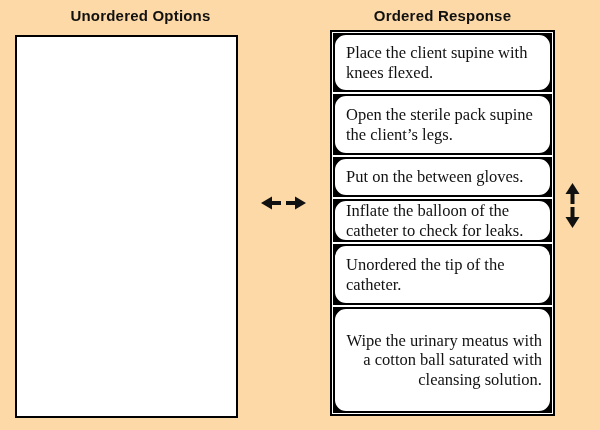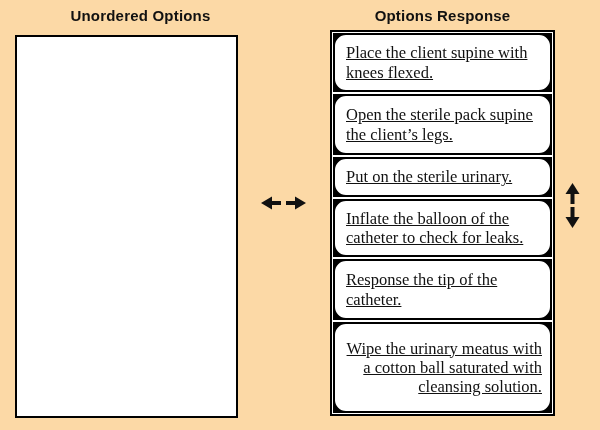--- a/index.html
+++ b/index.html
@@ -53,26 +53,25 @@
     border: 2px solid #000000;
     padding: 1px;
     display: flex;
     flex-direction: column;
     gap: 2px;
   }
   .cell {
     background: #000000;   
     flex: 0 0 auto;
     display: flex;
-    text-decoration: underline;
   }
   .cell.c0 { height: 59px; }
   .cell.c1 { height: 61px; }
   .cell.c2 { height: 40px; }
-  .cell.c3 { height: 58px; }
+  .cell.c3 { height: 43px; }
   .cell.c4 { height: 61px; }
   .cell.c5 { flex: 1 1 auto; text-align: right; }
   .item {
     flex: 1;
     box-sizing: border-box;
     background: #ffffff;
     border: 2px solid #000000;
     border-radius: 13px;
     display: flex;
     align-items: center;
@@ -103,39 +102,39 @@
   }
   .arrow-svg { display: block; }
 </style>
 </head>
 <body>
 
 <div class="stage">
 
   <div class="col-title left">Unordered Options</div>
 
-  <div class="col-title right">Options Response</div>
+  <div class="col-title right">Ordered Response</div>
 
   <div class="unordered-box"></div>
 
   <div class="ordered-box">
     <div class="cell c0">
       <div class="item">Place the client supine with knees flexed.</div>
     </div>
     <div class="cell c1">
       <div class="item">Open the sterile pack supine the client’s legs.</div>
     </div>
     <div class="cell c2">
-      <div class="item">Put on the sterile urinary.</div>
+      <div class="item">Put on the between gloves.</div>
     </div>
     <div class="cell c3">
       <div class="item">Inflate the balloon of the catheter to check for leaks.</div>
     </div>
     <div class="cell c4">
-      <div class="item">Response the tip of the catheter.</div>
+      <div class="item">Unordered the tip of the catheter.</div>
     </div>
     <div class="cell c5">
       <div class="item">Wipe the urinary meatus with a cotton ball saturated with cleansing solution.</div>
     </div>
   </div>
 
   <div class="h-arrows">
     <svg class="arrow-svg" width="20" height="16" viewBox="0 0 20 16">
       <polygon points="0,8 11,1.5 11,14.5" fill="#111111"></polygon>
       <rect x="10" y="6" width="10" height="4" fill="#111111"></rect>

